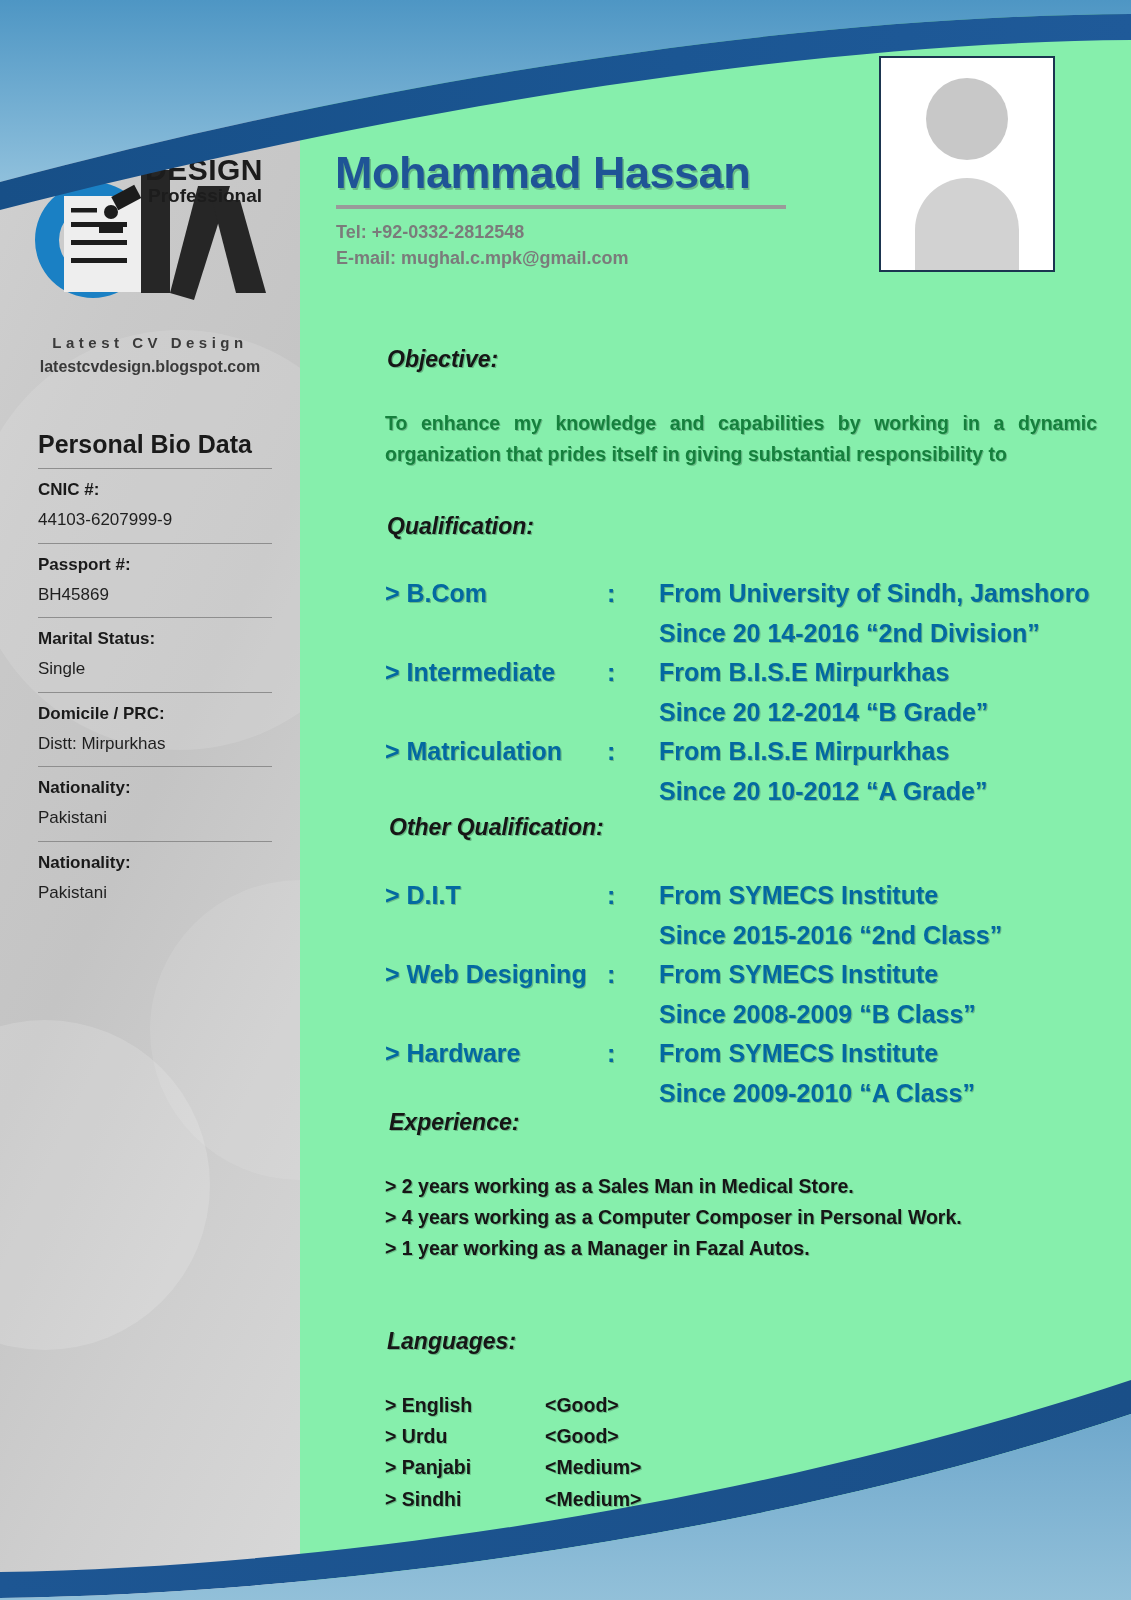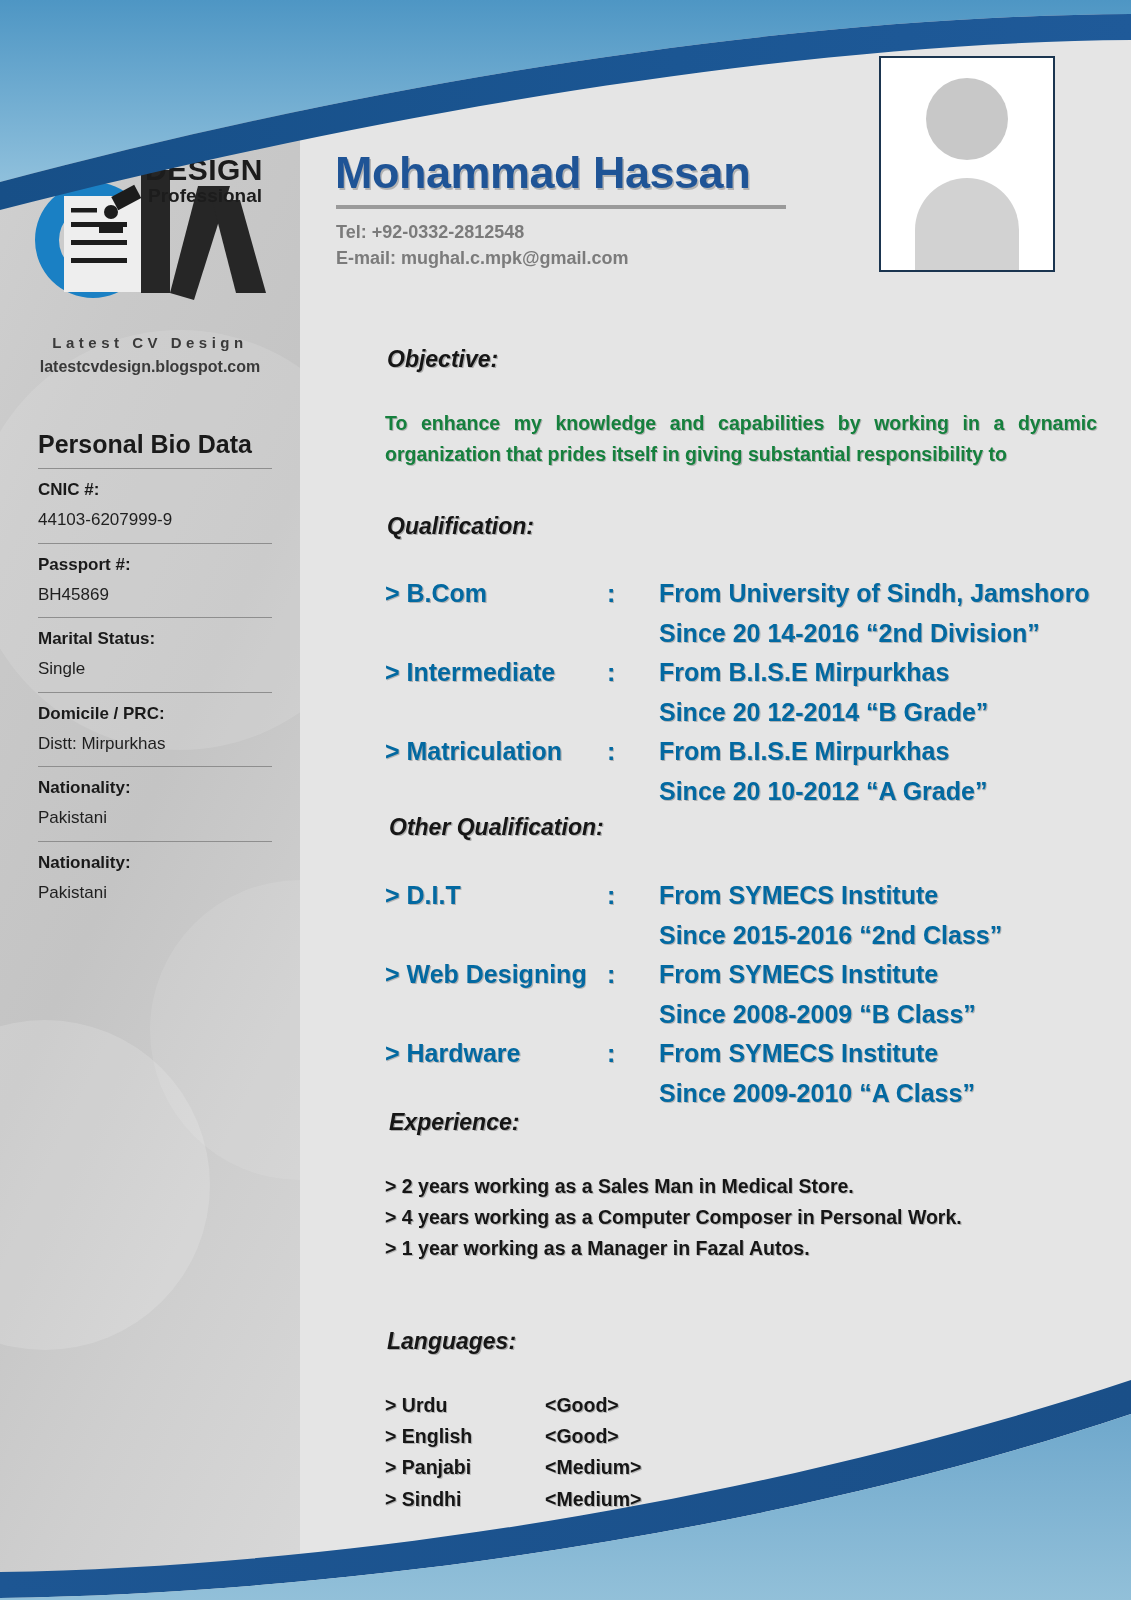--- a/index.html
+++ b/index.html
@@ -131,21 +131,21 @@
     padding: 6px 0 12px 0;
     line-height: 1.25;
   }
 
   
   .main {
     position: absolute;
     left: 300px; top: 0;
     width: 831px;
     height: 1600px;
-    background: #e5e5e5;
+    background: #86efac;
     z-index: 3;
   }
 
   
   .name {
     position: absolute;
     left: 35px; top: 147px;
     font-size: 45px;
     font-weight: bold;
     color: #1f5496;
@@ -425,25 +425,25 @@
       <div>&gt; 2 years working as a Sales Man in Medical Store.</div>
       <div>&gt; 4 years working as a Computer Composer in Personal Work.</div>
       <div>&gt; 1 year working as a Manager in Fazal Autos.</div>
     </div>
 
     <div class="sec-head" style="left:352px; top:1312px;">Languages:</div>
 
     <table class="lang-table" style="left:350px; top:1374px;">
       <tbody>
         <tr>
+          <td class="l-name">&gt; English</td>
+          <td class="l-level">&lt;Good&gt;</td>
+        </tr>
+        <tr>
           <td class="l-name">&gt; Urdu</td>
-          <td class="l-level">&lt;Good&gt;</td>
-        </tr>
-        <tr>
-          <td class="l-name">&gt; English</td>
           <td class="l-level">&lt;Good&gt;</td>
         </tr>
         <tr>
           <td class="l-name">&gt; Panjabi</td>
           <td class="l-level">&lt;Medium&gt;</td>
         </tr>
         <tr>
           <td class="l-name">&gt; Sindhi</td>
           <td class="l-level">&lt;Medium&gt;</td>
         </tr>

